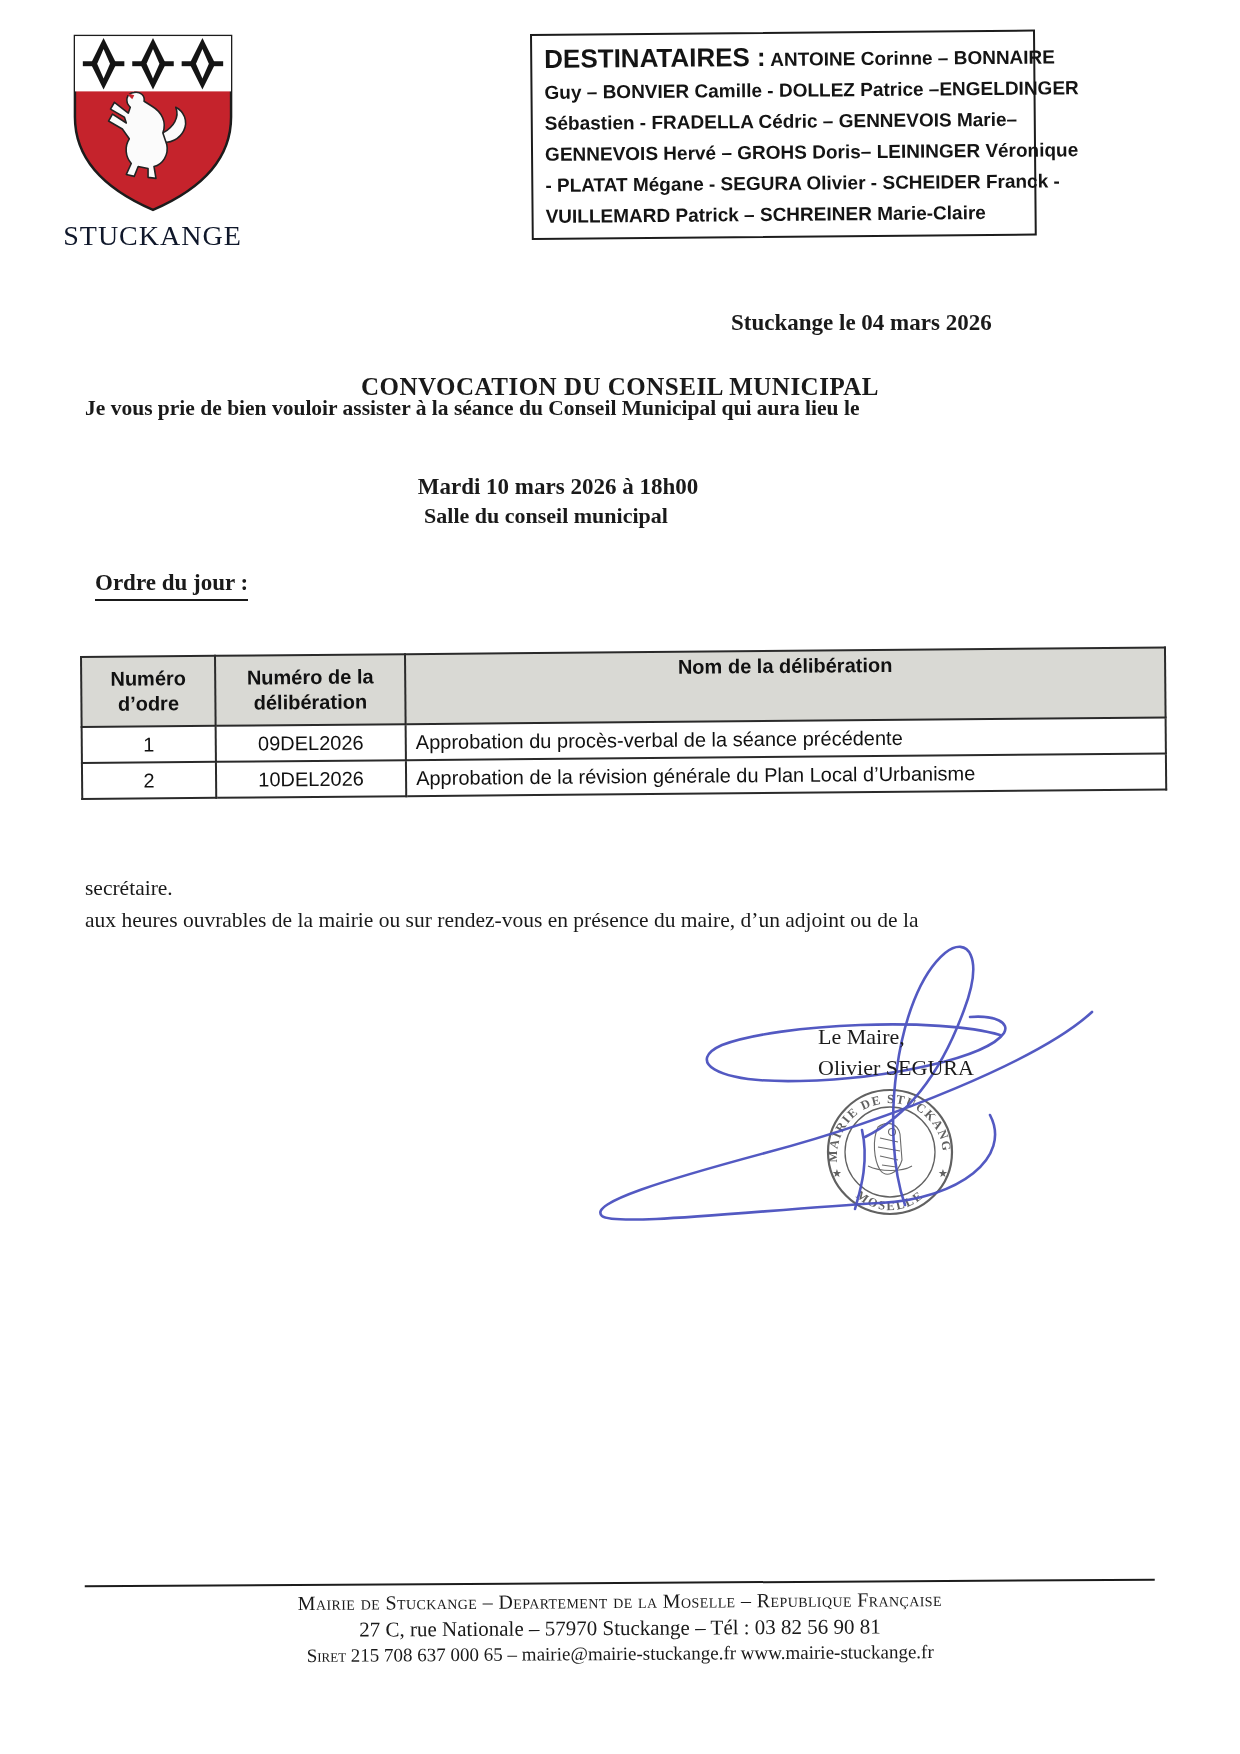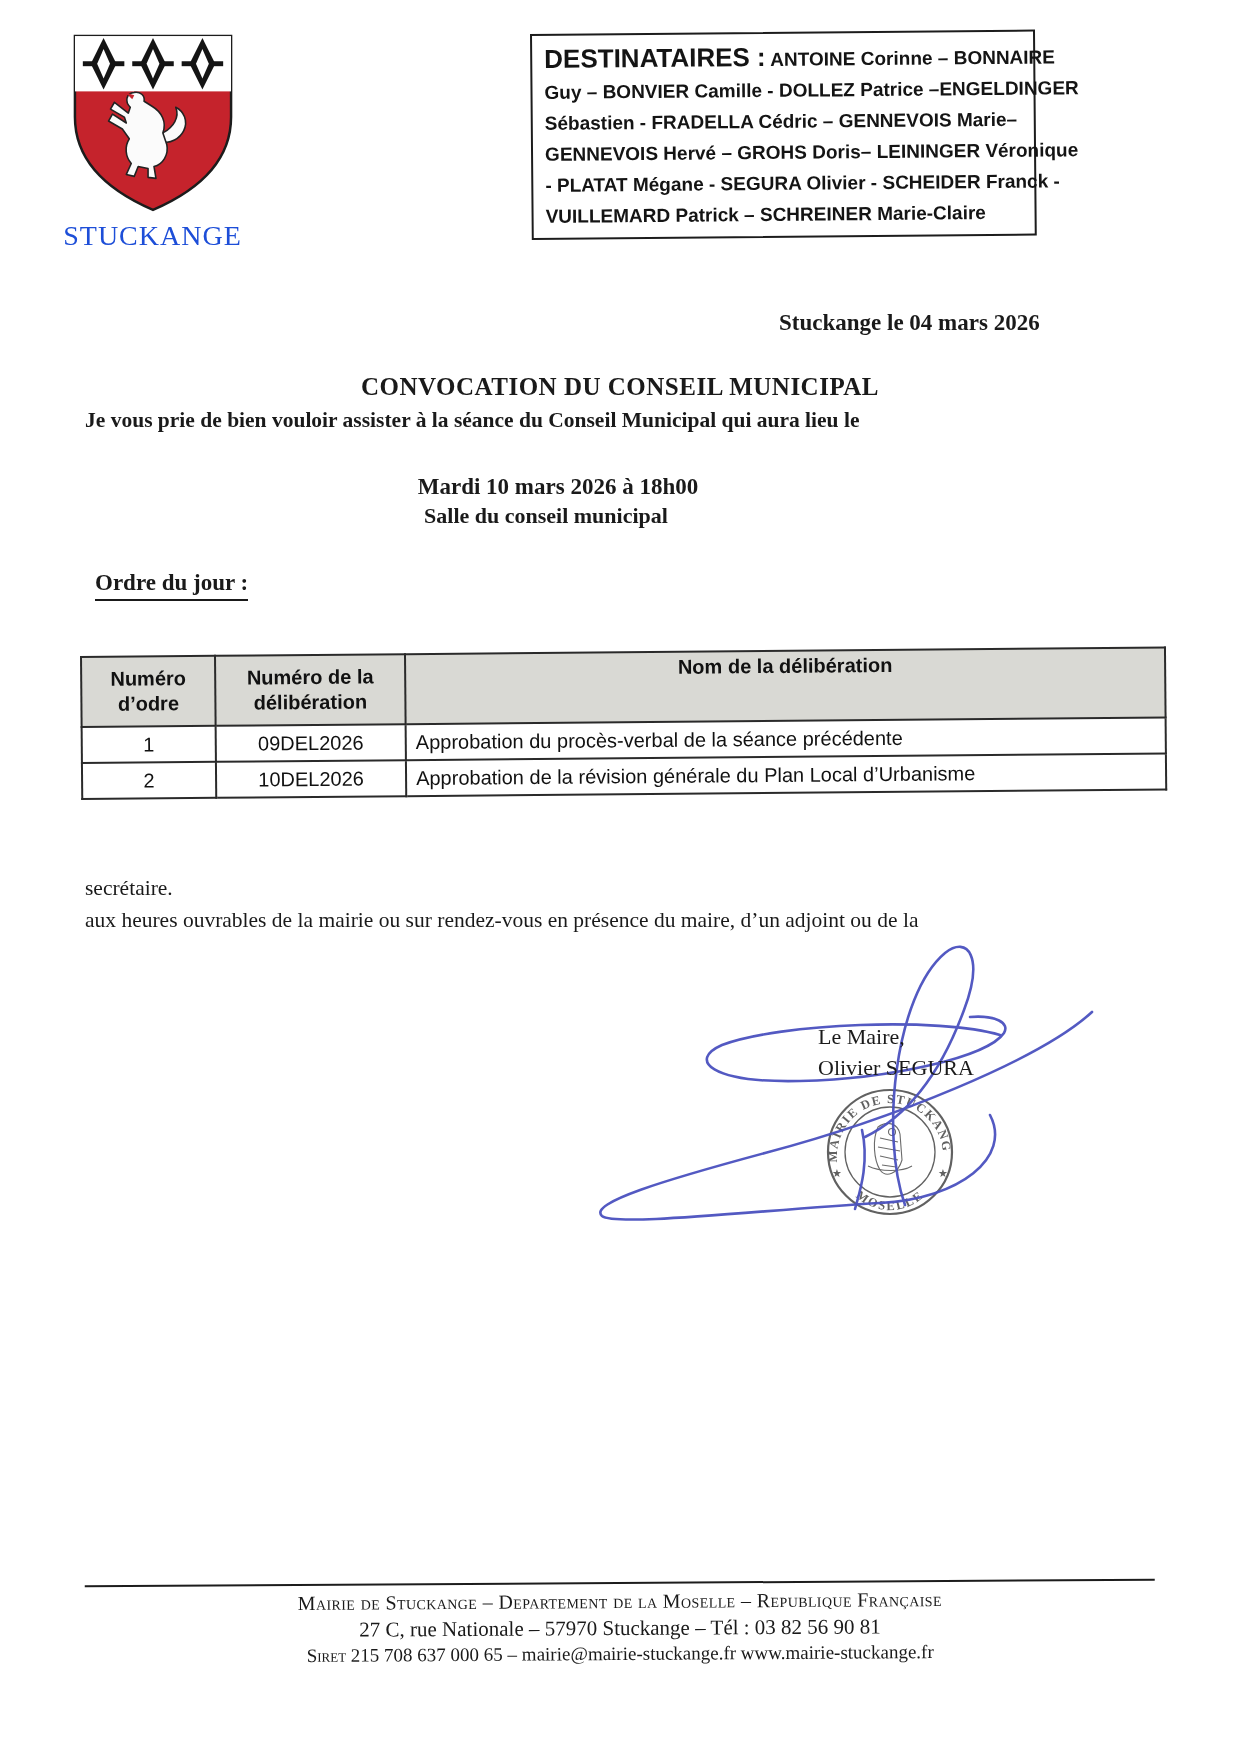--- a/index.html
+++ b/index.html
@@ -3,35 +3,35 @@
 <meta charset="utf-8">
 <style>
   html,body{margin:0;padding:0;background:#ffffff;}
   .page{position:relative;width:1240px;height:1754px;background:#ffffff;overflow:hidden;
         font-family:"Liberation Serif",serif;color:#1a1a1a;}
 
   
   .logo{position:absolute;left:60px;top:30px;width:185px;}
   .logo svg{display:block;margin:0 auto;}
   .logo-text{margin-top:2px;text-align:center;font-family:"Liberation Serif",serif;
-             font-size:28px;letter-spacing:1px;color:#1d4ed8;}
+             font-size:28px;letter-spacing:1px;color:#0f172a;}
 
   
   .recipients{position:absolute;left:530px;top:34px;width:505px;height:206px;
               border:2.5px solid #1c1c1c;box-sizing:border-box;padding:8px 12px;
               font-family:"Liberation Sans",sans-serif;font-size:19px;font-weight:600;
               line-height:31px;transform:rotate(-0.5deg);transform-origin:left top;
               white-space:nowrap;color:#141414;}
   .r-label{font-size:26px;font-weight:600;}
 
   
-  .dateline{position:absolute;left:779px;top:310px;font-size:23px;font-weight:bold;}
+  .dateline{position:absolute;left:731px;top:310px;font-size:23px;font-weight:bold;}
   .doc-title{position:absolute;left:0;top:362px;width:1240px;text-align:center;
              font-size:25px;font-weight:bold;letter-spacing:0.5px;margin-top:11px;}
-  .intro{position:absolute;left:85px;top:408px;font-size:21.5px;font-weight:bold;}
+  .intro{position:absolute;left:85px;top:396px;font-size:21.5px;font-weight:bold;}
   .meet-dt{position:absolute;left:0;top:474px;width:1116px;text-align:center;
            font-size:23px;font-weight:bold;}
   .meet-place{position:absolute;left:0;top:503px;width:1092px;text-align:center;
               font-size:22px;font-weight:bold;}
   .agenda-heading{position:absolute;left:95px;top:570px;font-size:23px;font-weight:bold;
                   border-bottom:2.5px solid #1a1a1a;padding-bottom:3px;}
 
   
   table.agenda{position:absolute;left:80px;top:656px;width:1086px;border-collapse:collapse;
                font-family:"Liberation Sans",sans-serif;transform:rotate(-0.5deg);

